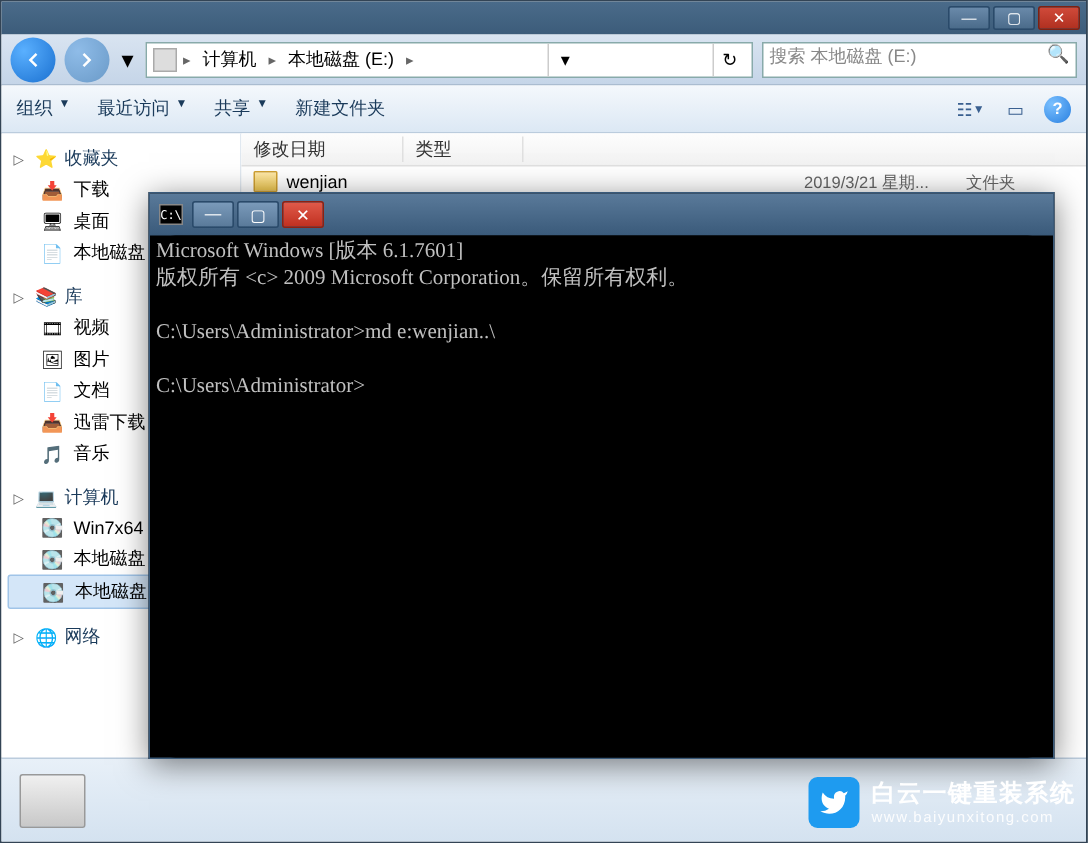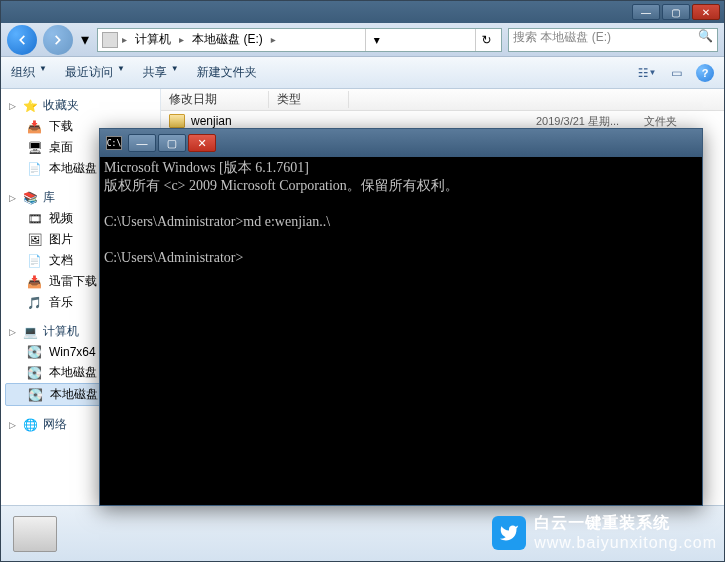--- a/index.html
+++ b/index.html
@@ -65,21 +65,21 @@
 .cmd-btns { display: flex; gap: 2px; }
 .cmd-btn { width: 28px; height: 18px; background: linear-gradient(#7a9aba, #5a7a9a); border: 1px solid #2a4a6a; border-radius: 2px; display: flex; align-items: center; justify-content: center; color: #fff; font-size: 11px; cursor: pointer; }
 .cmd-btn.close { background: linear-gradient(#e05a4a, #c03020); border-color: #902010; }
 .cmd-body { width: 100%; height: calc(100% - 28px); background: #000; color: #c0c0c0; font-family: Liberation Serif, serif; font-size: 14px; line-height: 18px; padding: 2px 4px; white-space: pre; overflow: hidden; border-radius: 17px; }
 
 
 .watermark { position: absolute; right: 8px; bottom: 10px; display: flex; align-items: center; gap: 8px; color: #fff; font-size: 16px; }
 .wm-ico { width: 34px; height: 34px; background: #1e9bf0; border-radius: 6px; display: flex; align-items: center; justify-content: center; }
 .wm-ico svg { width: 20px; height: 20px; fill: #fff; }
 .wm-txt1 { font-weight: bold; letter-spacing: 1px; }
-.wm-txt2 { font-size: 16px; letter-spacing: 1px; opacity: 0.9; }
+.wm-txt2 { font-size: 10px; letter-spacing: 1px; opacity: 0.9; }
 </style>
 </head>
 <body>
 
 <div class="explorer">
   <div class="win-titlebar">
     <div class="win-btn">—</div>
     <div class="win-btn">▢</div>
     <div class="win-btn close">✕</div>
   </div>

